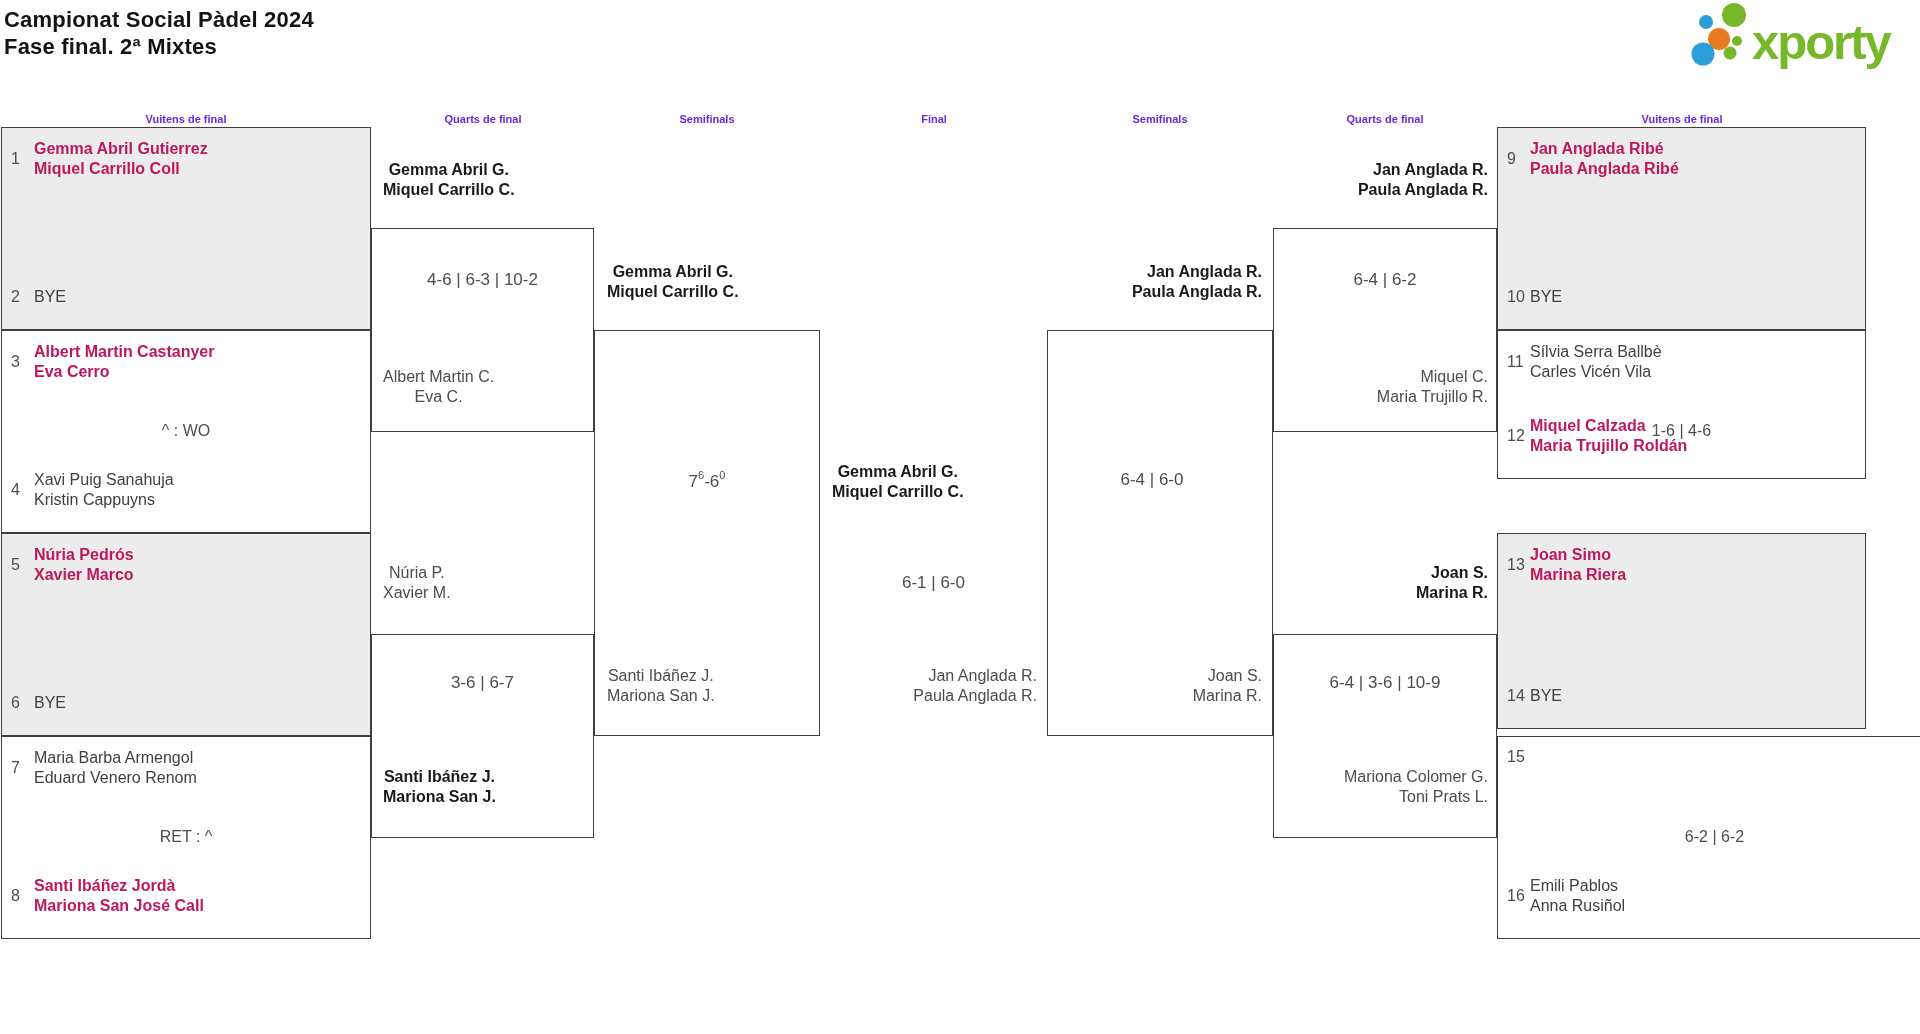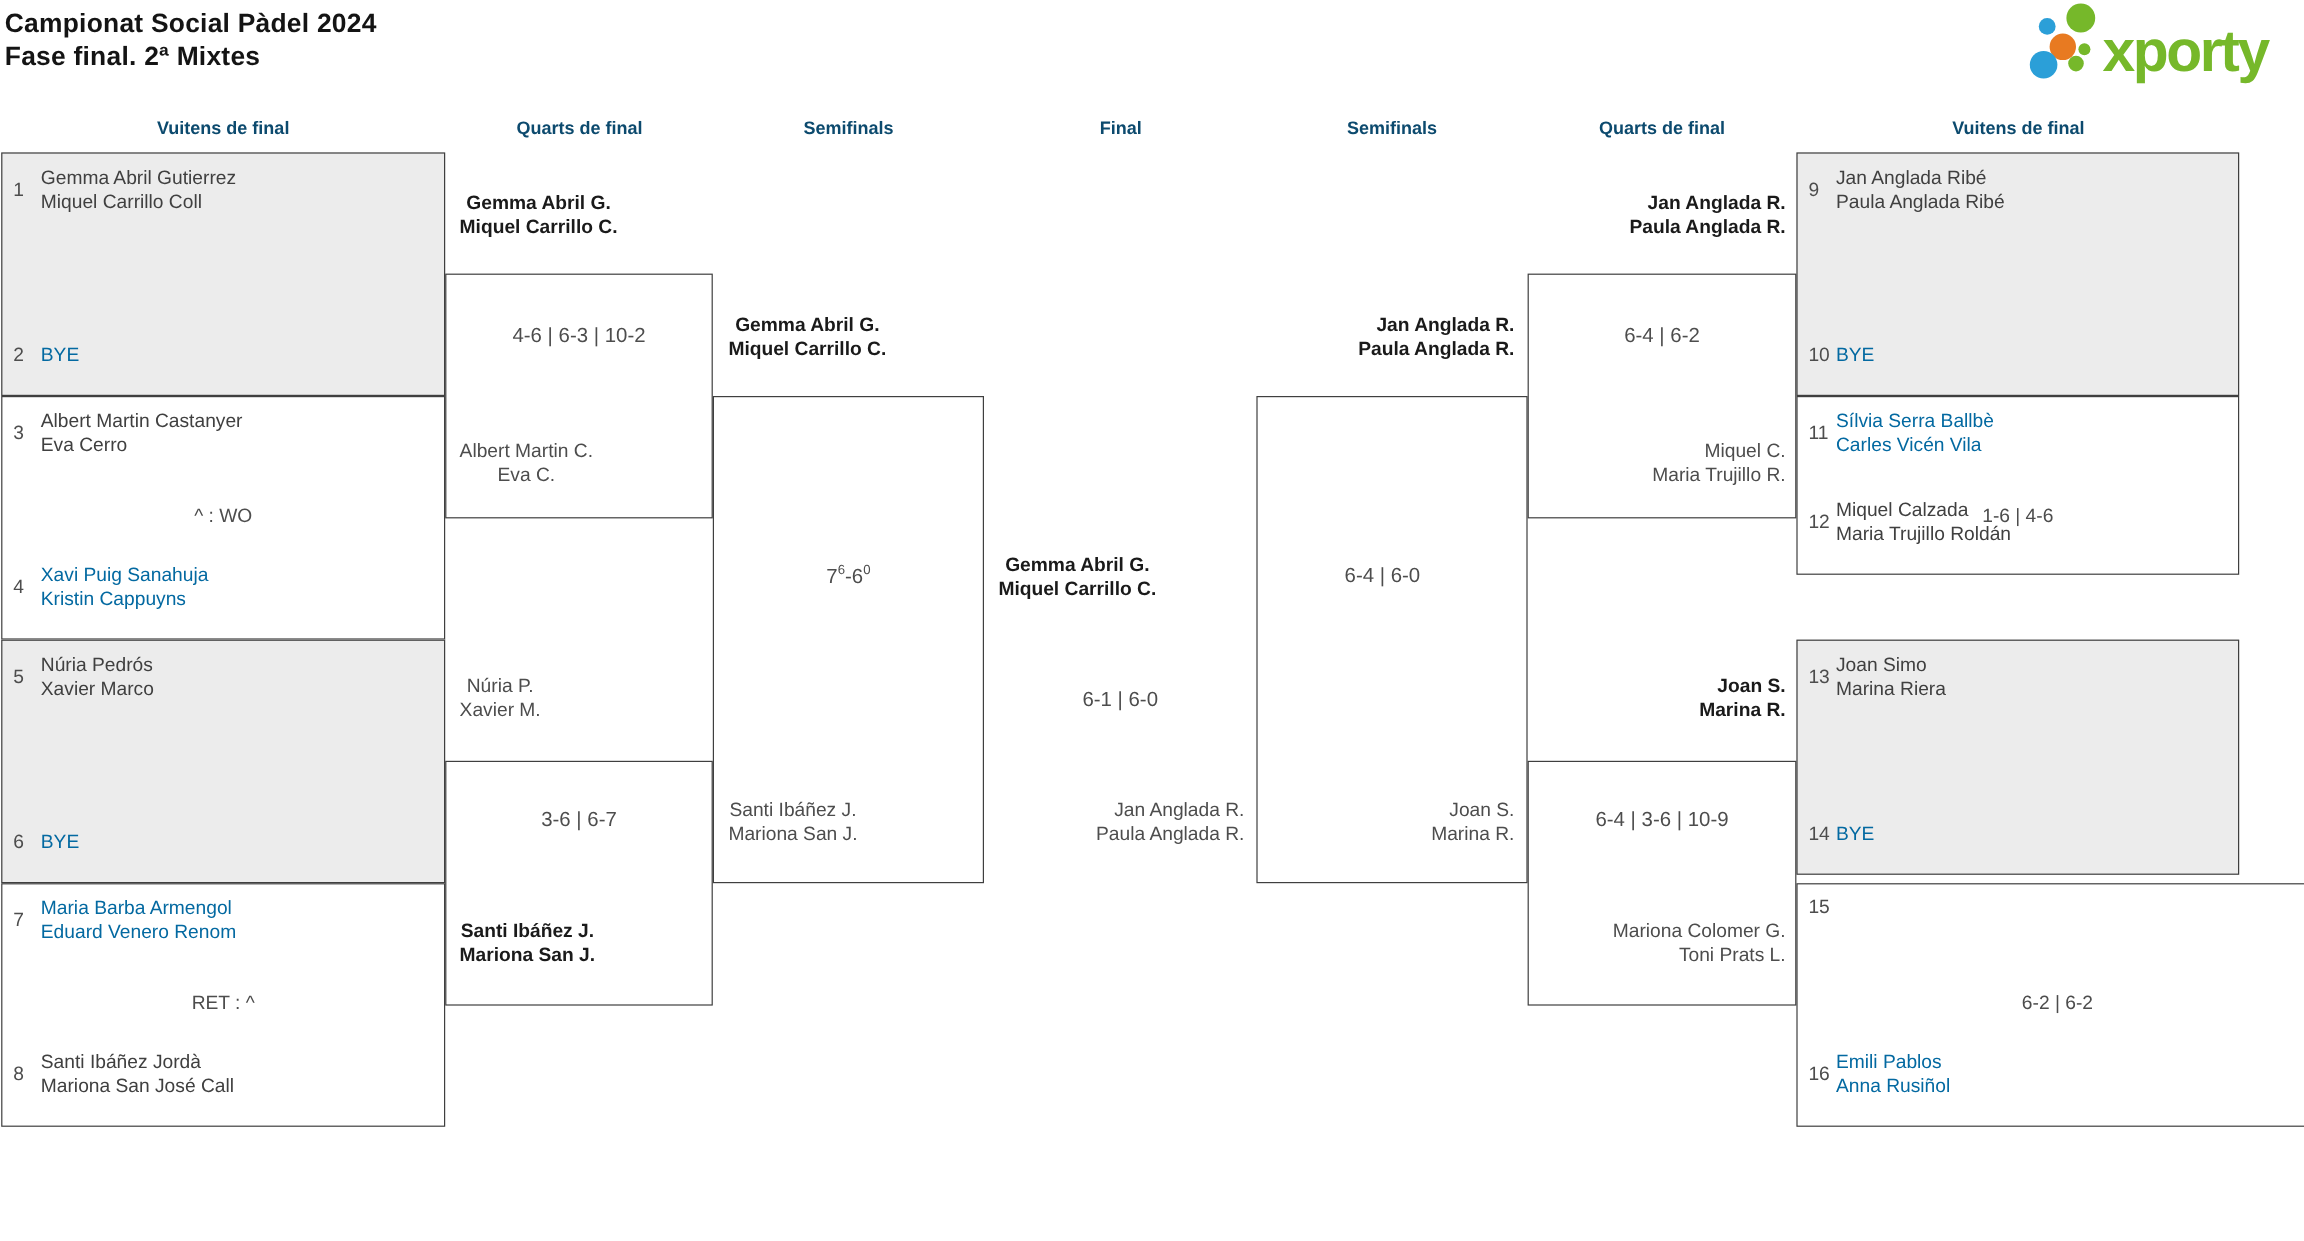--- a/index.html
+++ b/index.html
@@ -1,29 +1,29 @@
 <!DOCTYPE html>
 <html><head>
 <meta charset="utf-8">
 <style>
   html,body{margin:0;padding:0;background:#fff;}
   #stage{position:relative;width:1920px;height:1034px;background:#fff;overflow:hidden;
          font-family:"Liberation Sans",sans-serif;color:#1a1a1a;}
   .title-line{position:absolute;left:4px;font-size:22px;font-weight:bold;color:#141414;letter-spacing:.2px;}
-  .round-header{position:absolute;top:99px;transform:translateX(-50%);font-size:15px;font-weight:bold;color:#0c4a6e;white-space:nowrap;}
+  .round-header{position:absolute;top:113px;transform:translateX(-50%);font-size:11px;font-weight:bold;color:#6d28d9;white-space:nowrap;}
   .block{position:absolute;border:1px solid #3f3f3f;background:#fff;box-sizing:border-box;}
   .block.shaded{background:#ececec;}
   .mbox{position:absolute;border:1px solid #3f3f3f;box-sizing:border-box;background:transparent;}
   .pair{position:absolute;left:9px;right:6px;display:flex;align-items:center;}
   .pair.top{top:11px;}
   .pair.bottom{bottom:22px;}
   .seednum{flex:none;width:23px;font-size:16px;color:#4d4d4d;}
-  .names{font-size:16px;line-height:20px;color:#0369a1;}
+  .names{font-size:16px;line-height:20px;color:#404040;}
   .names span{display:block;white-space:nowrap;}
-  .pair.winner .names{font-weight:normal;color:#404040;}
+  .pair.winner .names{font-weight:bold;color:#be185d;}
   .center-note{position:absolute;left:0;right:0;top:91px;text-align:center;font-size:16px;color:#4d4d4d;white-space:nowrap;}
   .label{position:absolute;font-size:16px;line-height:20px;color:#4d4d4d;white-space:nowrap;text-align:center;}
   .label span{display:block;}
   .label.bold{font-weight:bold;color:#1a1a1a;}
   .label.ralign{text-align:right;}
   .score{position:absolute;text-align:center;font-size:17px;color:#4d4d4d;white-space:nowrap;}
   .score sup{font-size:11px;position:relative;top:-1px;}
 </style>
 </head>
 <body>

